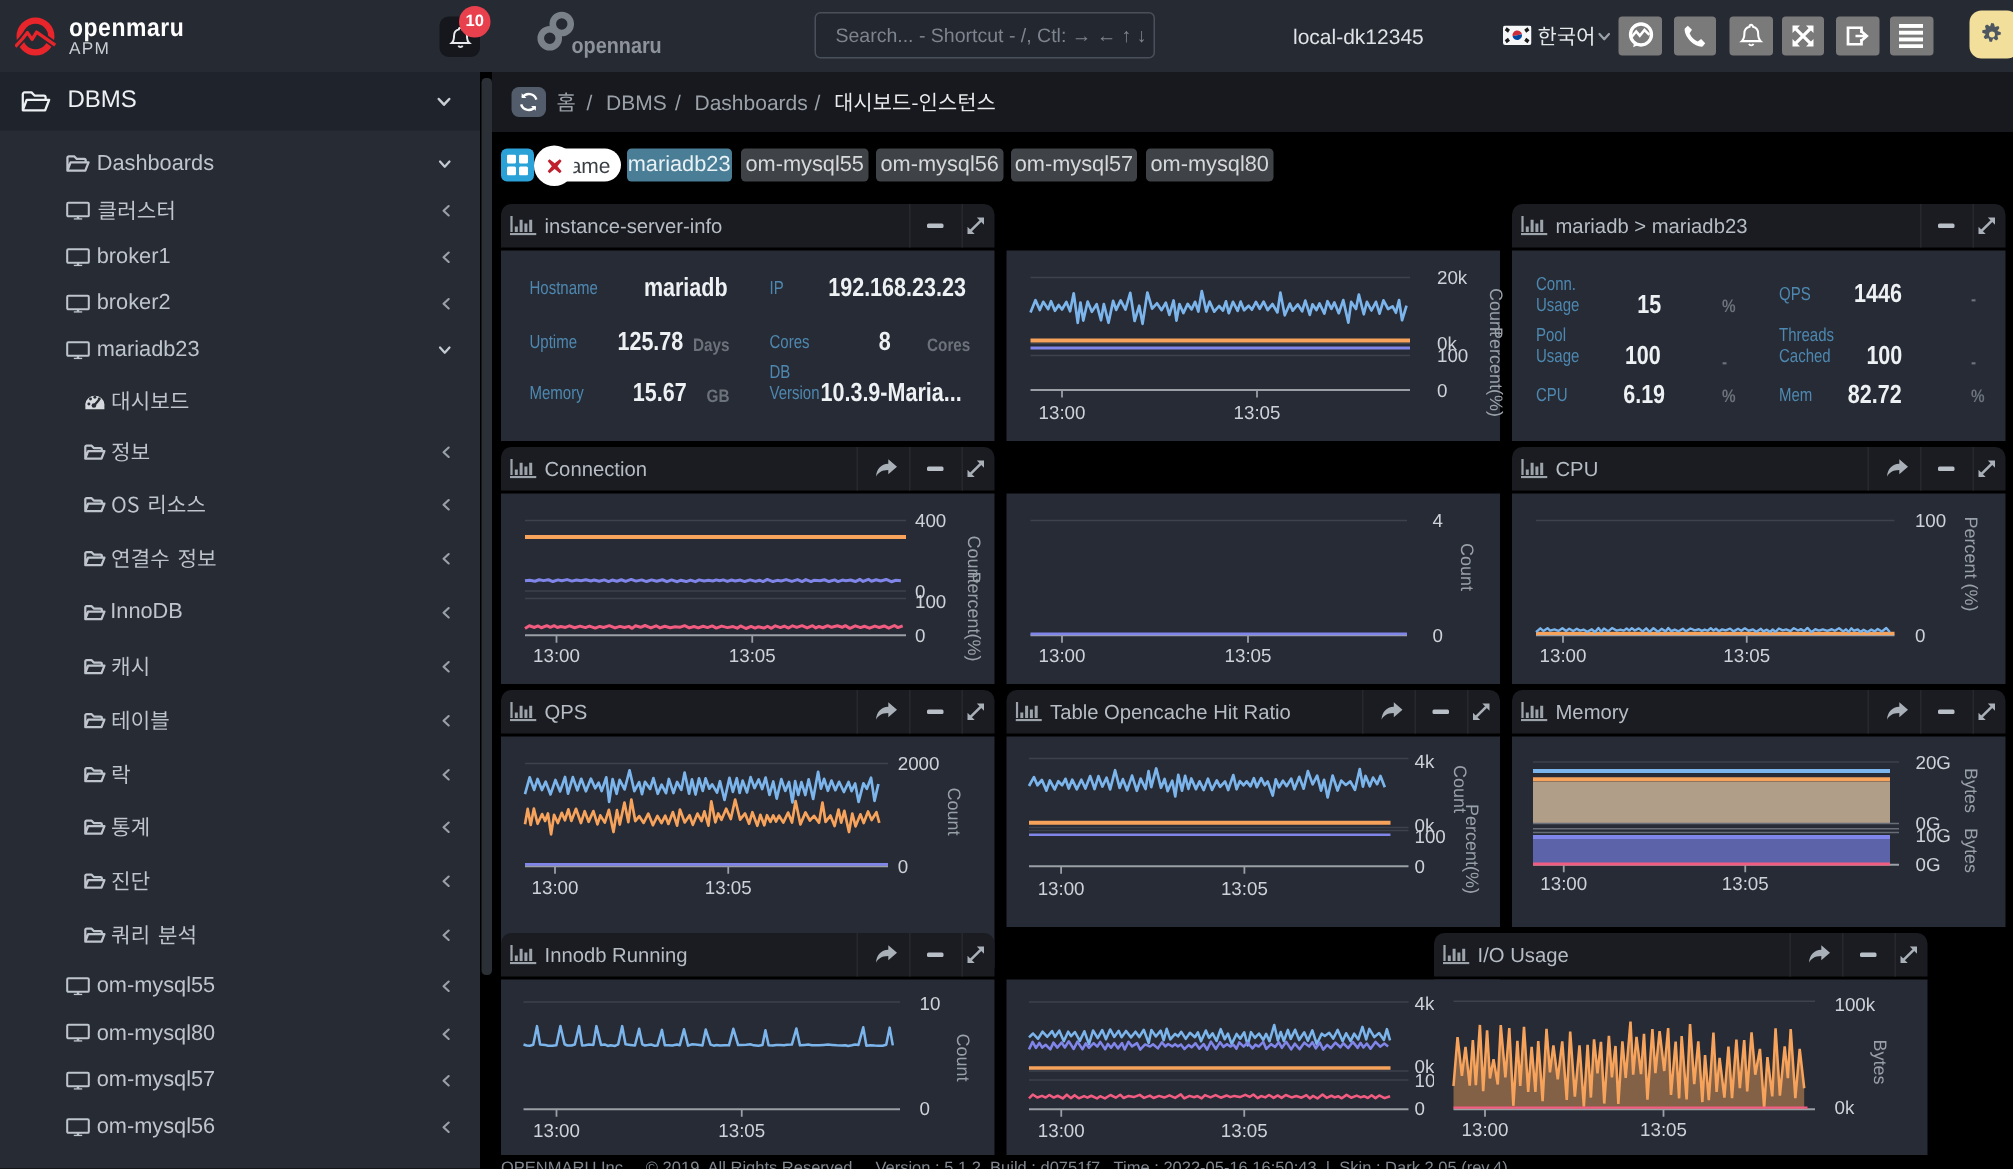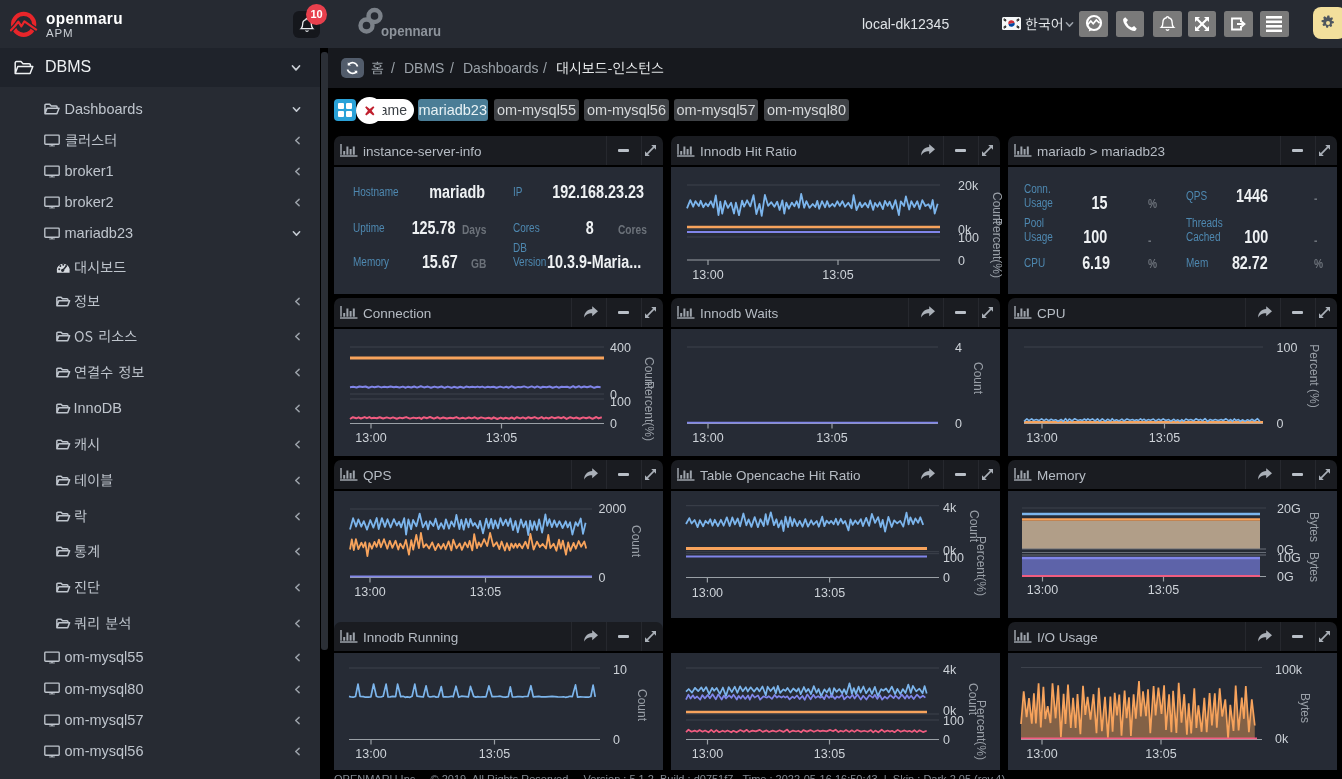--- a/index.html
+++ b/index.html
@@ -72,20 +72,21 @@
     <svg class="abs" style="left:299px;top:17px" width="16" height="16" viewBox="0 0 16 16">
 <path d="M8 1.5 a1.1 1.1 0 0 1 1.1 1.1 c2 .5 3.2 2 3.2 4.2 c0 2.8 .6 4 1.6 4.9 H2.1 c1-.9 1.6-2.1 1.6-4.9 c0-2.2 1.2-3.7 3.2-4.2 A1.1 1.1 0 0 1 8 1.5 z" fill="none" stroke="#e8eaed" stroke-width="1.3"></path>
 <path d="M6.6 13.4 a1.5 1.5 0 0 0 2.8 0" fill="none" stroke="#e8eaed" stroke-width="1.2"></path>
     </svg>
     <div class="abs" style="left:306px;top:4px;width:21px;height:21px;background:#e8404d;border-radius:50%;color:#fff;font-size:11px;font-weight:bold;text-align:center;line-height:21px">10</div>
     <svg class="abs" style="left:356px;top:6px" width="32" height="30" viewBox="0 0 32 30">
 <circle cx="18.5" cy="10" r="6" fill="none" stroke="#7b8189" stroke-width="4.4"></circle>
 <circle cx="10.5" cy="19.5" r="6" fill="none" stroke="#7b8189" stroke-width="4.4"></circle>
 </svg>
     <div class="abs" style="left:381px;top:22px;font-size:15px;font-weight:bold;color:#8d939b;transform:scaleX(.88);transform-origin:0 50%">opennaru</div>
+    <div class="abs" style="left:543px;top:8px;width:227px;height:31px;background:#23272f;border:1px solid #4a505a;border-radius:4px;color:#7e848d;font-size:13px;line-height:29px;padding-left:13px">Search... - Shortcut - /, Ctl: → ← ↑ ↓</div>
     <div class="abs" style="left:862px;top:16px;font-size:14px;color:#dfe3e7">local-dk12345</div>
     <svg class="abs" style="left:1002px;top:17px" width="19" height="13" viewBox="0 0 19 13">
 <rect width="19" height="13" rx="1.5" fill="#f5f7f8"></rect>
 <path d="M6.3 6.5 a3.2 3.2 0 0 1 6.4 0 z" fill="#cd2e3a" transform="rotate(-12 9.5 6.5)"></path>
 <path d="M6.3 6.5 a3.2 3.2 0 0 0 6.4 0 z" fill="#0047a0" transform="rotate(-12 9.5 6.5)"></path>
 <g stroke="#1a1a1a" stroke-width="0.9">
 <path d="M2.2 2.2 l2.2 1.6 M2.6 1.6 l2.2 1.6 M1.8 2.8 l2.2 1.6" transform="translate(-0.4,0)"></path>
 <path d="M14.6 9.2 l2.2 1.6 M15 8.6 l2.2 1.6 M14.2 9.8 l2.2 1.6" transform="translate(0.2,0)"></path>
 <path d="M14.6 3.8 l2.2-1.6 M15 4.4 l2.2-1.6 M14.2 3.2 l2.2-1.6" transform="translate(0.2,0)"></path>
 <path d="M2.2 10.8 l2.2-1.6 M2.6 11.4 l2.2-1.6 M1.8 10.2 l2.2-1.6" transform="translate(-0.4,0)"></path>
@@ -455,41 +456,20 @@
       <div class="unit" style="left:283.5px;top:63.0px">Cores</div>
       <div class="lbl" style="left:19.0px;top:95.0px">Memory</div>
       <div class="val" style="right:205.0px;top:95.0px;font-size:17.5px">15.67</div>
       <div class="unit" style="left:136.5px;top:97.0px">GB</div>
       <div class="lbl" style="left:179.0px;top:81.0px">DB</div>
       <div class="lbl" style="left:179.0px;top:95.0px">Version</div>
       <div class="val" style="left:212.7px;top:95.0px;font-size:17.5px;transform-origin:0 50%">10.3.9-Maria...</div>
     </div>
   </div>
 <div class="panel" style="left:671px;top:136px;width:329px;height:158px">
-    <div class="ph">
-      <svg class="abs" style="left:6px;top:8px" width="18" height="13" viewBox="0 0 18 13">
-        <path d="M1 0 V10.7 M0 12 H17.5" fill="none" stroke="#9da3ab" stroke-width="1.5"></path>
-        <rect x="3.2" y="7" width="2" height="3.7" fill="#9da3ab"></rect>
-        <rect x="6.4" y="2.5" width="2" height="8.2" fill="#9da3ab"></rect>
-        <rect x="9.6" y="5" width="2" height="5.7" fill="#9da3ab"></rect>
-        <rect x="12.8" y="2.5" width="2" height="8.2" fill="#9da3ab"></rect>
-      </svg>
-      <span class="pt">Innodb Hit Ratio</span>
-      <div class="psep" style="left:306.5px"></div>
-      <div class="psep" style="left:271.5px"></div>
-      <div class="psep" style="left:236.5px"></div>
-      <svg class="abs" style="left:310.0px;top:8px" width="13" height="13" viewBox="0 0 13 13">
-<path d="M3.2 9.8 L9.8 3.2" stroke="#aab0b8" stroke-width="1.7"></path>
-<path d="M7.2 1 h4.8 v4.8 z M5.8 12 H1 V7.2 z" fill="#aab0b8"></path>
-      </svg>
-      <div class="abs" style="left:283.5px;top:13px;width:11px;height:3px;background:#b9bfc7;border-radius:1px"></div>
-      <svg class="abs" style="left:249.0px;top:7px" width="16" height="15" viewBox="0 0 16 15">
-<path d="M9.2 1.2 L15 6.2 L9.2 11.2 V8.3 C4.6 8.3 2.4 10.2 1 12.8 C1.3 7.4 4.4 4.4 9.2 4.1 z" fill="#aab0b8"></path>
-      </svg>
-    </div>
     <div class="pb" style="height:127px">
       <svg width="329" height="127" style="position:absolute;left:0;top:0;overflow:visible">
         <line x1="16.0" y1="18.0" x2="269.0" y2="18.0" stroke="#3d424c" stroke-width="1"></line>
         <line x1="16.0" y1="62.0" x2="269.0" y2="62.0" stroke="#3d424c" stroke-width="1"></line>
         <line x1="16.0" y1="70.0" x2="269.0" y2="70.0" stroke="#3d424c" stroke-width="1"></line>
         <line x1="16.0" y1="93.0" x2="269.0" y2="93.0" stroke="#9aa0a6" stroke-width="1.2"></line>
         <line x1="37.0" y1="93.0" x2="37.0" y2="98.0" stroke="#9aa0a6" stroke-width="1.2"></line>
         <line x1="167.0" y1="93.0" x2="167.0" y2="98.0" stroke="#9aa0a6" stroke-width="1.2"></line>
         <polyline points="16.0,41.3 19.3,33.1 22.2,39.7 24.5,34.2 27.8,39.1 29.7,33.8 32.3,40.2 34.8,36.3 37.0,39.3 39.9,34.3 42.4,40.5 44.8,28.5 47.5,48.2 49.3,34.7 51.2,46.7 54.1,34.0 56.9,40.9 60.1,35.8 63.0,46.5 64.9,35.7 68.0,48.2 71.1,33.6 73.1,39.6 76.1,33.3 79.3,39.4 82.5,28.2 85.4,47.0 88.5,36.8 90.7,48.9 93.9,28.0 97.1,38.8 100.3,35.2 103.4,39.8 106.2,34.8 108.6,42.9 111.4,33.3 113.3,46.7 115.3,35.7 117.9,41.7 120.8,35.6 123.4,39.3 125.7,34.2 127.9,40.7 130.2,27.0 133.2,40.7 135.4,34.1 138.5,40.8 141.7,37.0 144.3,40.0 146.3,33.9 148.2,41.8 151.0,34.2 154.1,40.3 156.1,34.1 158.4,39.8 161.4,36.8 163.6,39.5 166.3,34.3 168.8,38.9 171.4,34.1 174.1,39.8 177.3,35.7 180.6,41.3 182.6,28.1 185.5,43.2 188.9,35.4 190.8,40.1 194.2,35.9 197.1,40.5 199.2,33.4 202.2,42.9 204.0,35.9 206.6,39.7 208.7,35.3 211.9,42.1 214.0,33.8 216.6,38.9 218.6,34.6 221.5,41.8 224.5,33.1 227.9,48.1 229.8,34.3 233.0,39.0 234.9,29.4 238.2,42.5 240.3,34.2 243.3,40.0 246.3,34.2 248.7,42.1 251.3,33.2 254.4,39.0 257.4,37.2 259.6,41.5 261.7,33.0 263.7,46.5 266.7,36.8" fill="none" stroke="#7cb5ec" stroke-width="1.8" stroke-linejoin="round"></polyline>
         <line x1="16.0" y1="60.0" x2="269.0" y2="60.0" stroke="#f7a35c" stroke-width="2.6"></line>
@@ -585,41 +565,20 @@
         <text x="276.0" y="76.5" font-size="12.5" fill="#cdd2d8">100</text>
         <text x="276.0" y="99.0" font-size="12.5" fill="#cdd2d8">0</text>
         <text x="37.0" y="112.5" font-size="12.5" fill="#cdd2d8" text-anchor="middle">13:00</text>
         <text x="167.5" y="112.5" font-size="12.5" fill="#cdd2d8" text-anchor="middle">13:05</text>
         <text x="311.0" y="44.0" font-size="12" fill="#9aa0a8" text-anchor="middle" transform="rotate(90 311.0 44.0)">Count</text>
         <text x="311.0" y="82.0" font-size="12" fill="#9aa0a8" text-anchor="middle" transform="rotate(90 311.0 82.0)">Percent(%)</text>
       </svg>
     </div>
   </div>
 <div class="panel" style="left:671px;top:298px;width:329px;height:158px">
-    <div class="ph">
-      <svg class="abs" style="left:6px;top:8px" width="18" height="13" viewBox="0 0 18 13">
-        <path d="M1 0 V10.7 M0 12 H17.5" fill="none" stroke="#9da3ab" stroke-width="1.5"></path>
-        <rect x="3.2" y="7" width="2" height="3.7" fill="#9da3ab"></rect>
-        <rect x="6.4" y="2.5" width="2" height="8.2" fill="#9da3ab"></rect>
-        <rect x="9.6" y="5" width="2" height="5.7" fill="#9da3ab"></rect>
-        <rect x="12.8" y="2.5" width="2" height="8.2" fill="#9da3ab"></rect>
-      </svg>
-      <span class="pt">Innodb Waits</span>
-      <div class="psep" style="left:306.5px"></div>
-      <div class="psep" style="left:271.5px"></div>
-      <div class="psep" style="left:236.5px"></div>
-      <svg class="abs" style="left:310.0px;top:8px" width="13" height="13" viewBox="0 0 13 13">
-<path d="M3.2 9.8 L9.8 3.2" stroke="#aab0b8" stroke-width="1.7"></path>
-<path d="M7.2 1 h4.8 v4.8 z M5.8 12 H1 V7.2 z" fill="#aab0b8"></path>
-      </svg>
-      <div class="abs" style="left:283.5px;top:13px;width:11px;height:3px;background:#b9bfc7;border-radius:1px"></div>
-      <svg class="abs" style="left:249.0px;top:7px" width="16" height="15" viewBox="0 0 16 15">
-<path d="M9.2 1.2 L15 6.2 L9.2 11.2 V8.3 C4.6 8.3 2.4 10.2 1 12.8 C1.3 7.4 4.4 4.4 9.2 4.1 z" fill="#aab0b8"></path>
-      </svg>
-    </div>
     <div class="pb" style="height:127px">
       <svg width="329" height="127" style="position:absolute;left:0;top:0;overflow:visible">
         <line x1="16.0" y1="18.0" x2="267.0" y2="18.0" stroke="#3d424c" stroke-width="1"></line>
         <line x1="16.0" y1="94.5" x2="267.0" y2="94.5" stroke="#9aa0a6" stroke-width="1.2"></line>
         <line x1="37.0" y1="94.5" x2="37.0" y2="99.5" stroke="#9aa0a6" stroke-width="1.2"></line>
         <line x1="161.0" y1="94.5" x2="161.0" y2="99.5" stroke="#9aa0a6" stroke-width="1.2"></line>
         <line x1="16.0" y1="93.6" x2="267.0" y2="93.6" stroke="#8085e9" stroke-width="1.8"></line>
         <text x="284.0" y="22.5" font-size="12.5" fill="#cdd2d8">4</text>
         <text x="284.0" y="99.0" font-size="12.5" fill="#cdd2d8">0</text>
         <text x="37.0" y="112.5" font-size="12.5" fill="#cdd2d8" text-anchor="middle">13:00</text>
@@ -851,21 +810,21 @@
         <text x="272.0" y="62.0" font-size="12.5" fill="#cdd2d8">0k</text>
         <text x="272.0" y="71.5" font-size="12.5" fill="#cdd2d8">100</text>
         <text x="272.0" y="90.5" font-size="12.5" fill="#cdd2d8">0</text>
         <text x="36.5" y="105.0" font-size="12.5" fill="#cdd2d8" text-anchor="middle">13:00</text>
         <text x="158.5" y="105.0" font-size="12.5" fill="#cdd2d8" text-anchor="middle">13:05</text>
         <text x="298.0" y="46.0" font-size="12" fill="#9aa0a8" text-anchor="middle" transform="rotate(90 298.0 46.0)">Count</text>
         <text x="306.0" y="77.0" font-size="12" fill="#9aa0a8" text-anchor="middle" transform="rotate(90 306.0 77.0)">Percent(%)</text>
       </svg>
     </div>
   </div>
-<div class="panel" style="left:1008px;top:622px;width:329px;height:104px">
+<div class="panel" style="left:956px;top:622px;width:329px;height:104px">
     <div class="ph">
       <svg class="abs" style="left:6px;top:8px" width="18" height="13" viewBox="0 0 18 13">
         <path d="M1 0 V10.7 M0 12 H17.5" fill="none" stroke="#9da3ab" stroke-width="1.5"></path>
         <rect x="3.2" y="7" width="2" height="3.7" fill="#9da3ab"></rect>
         <rect x="6.4" y="2.5" width="2" height="8.2" fill="#9da3ab"></rect>
         <rect x="9.6" y="5" width="2" height="5.7" fill="#9da3ab"></rect>
         <rect x="12.8" y="2.5" width="2" height="8.2" fill="#9da3ab"></rect>
       </svg>
       <span class="pt">I/O Usage</span>
       <div class="psep" style="left:306.5px"></div>

